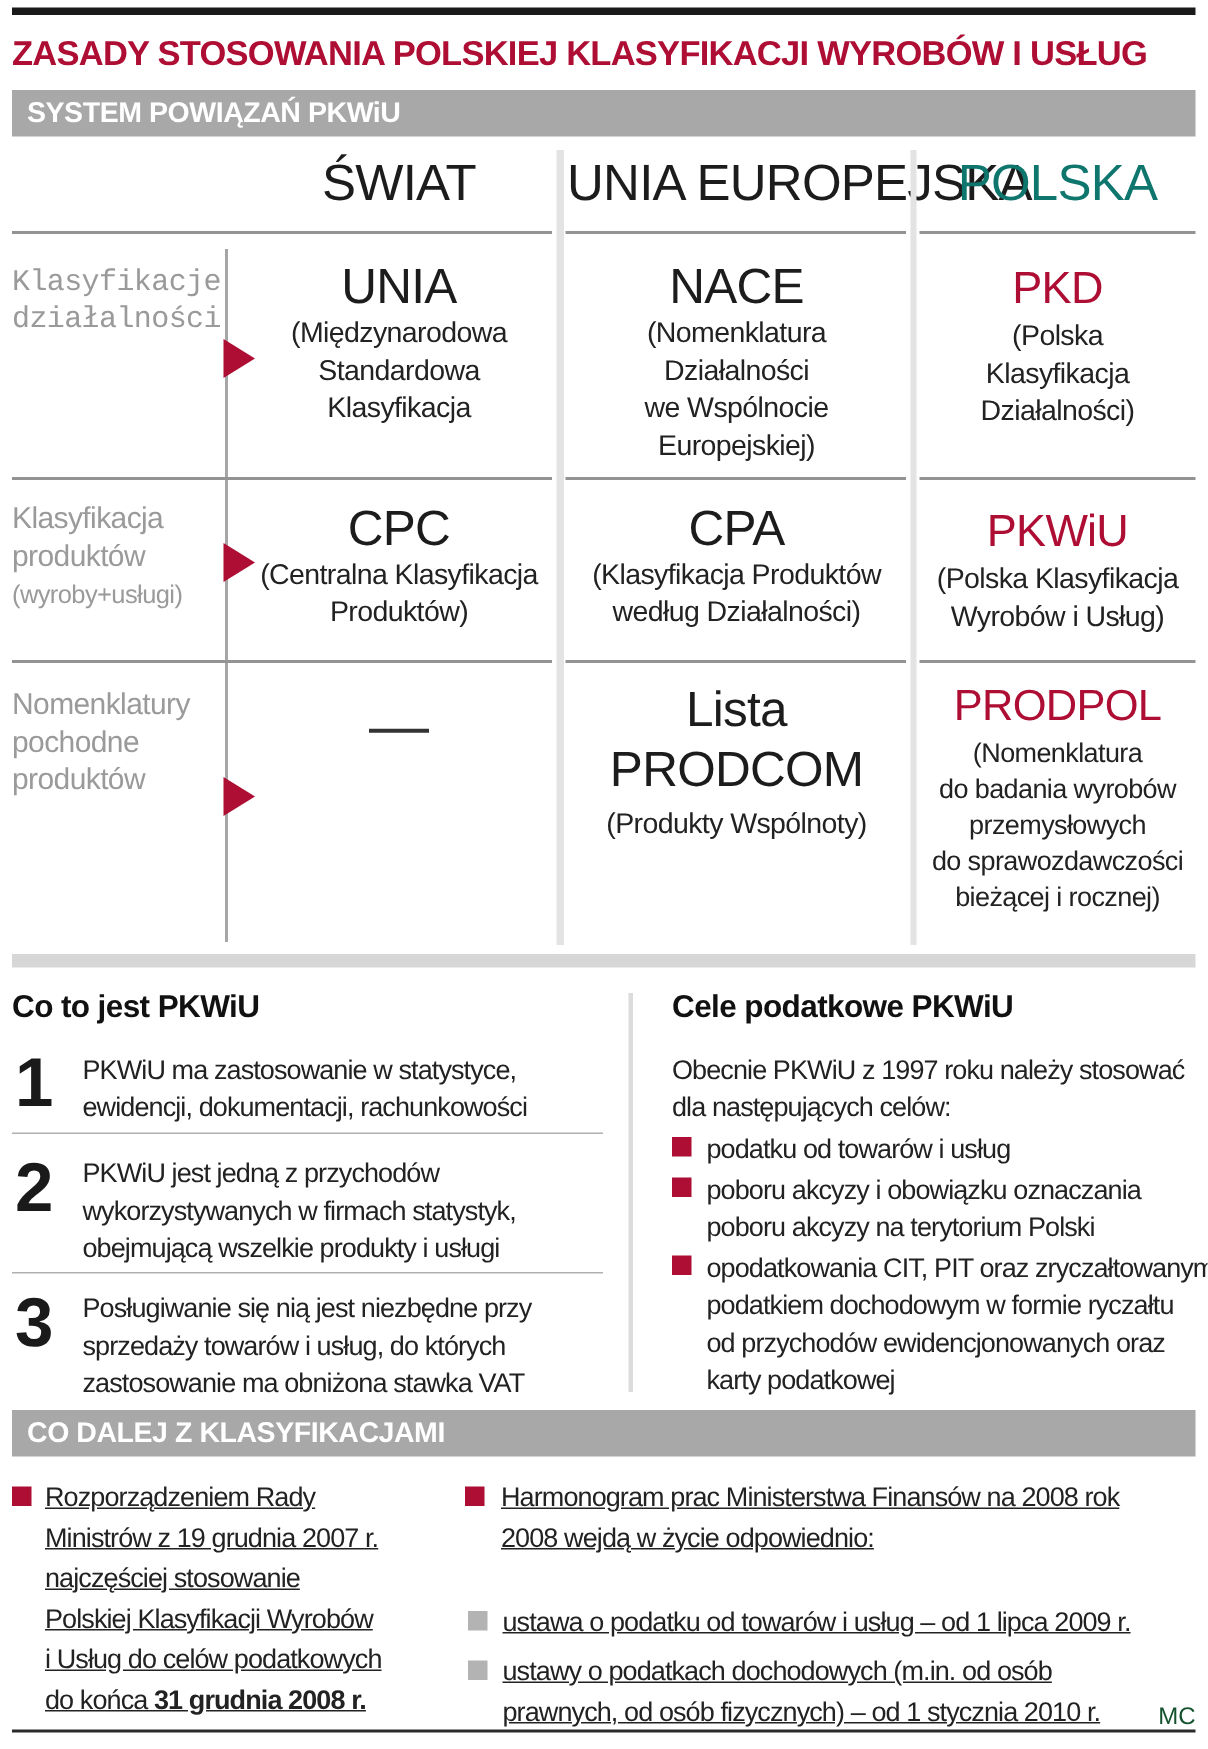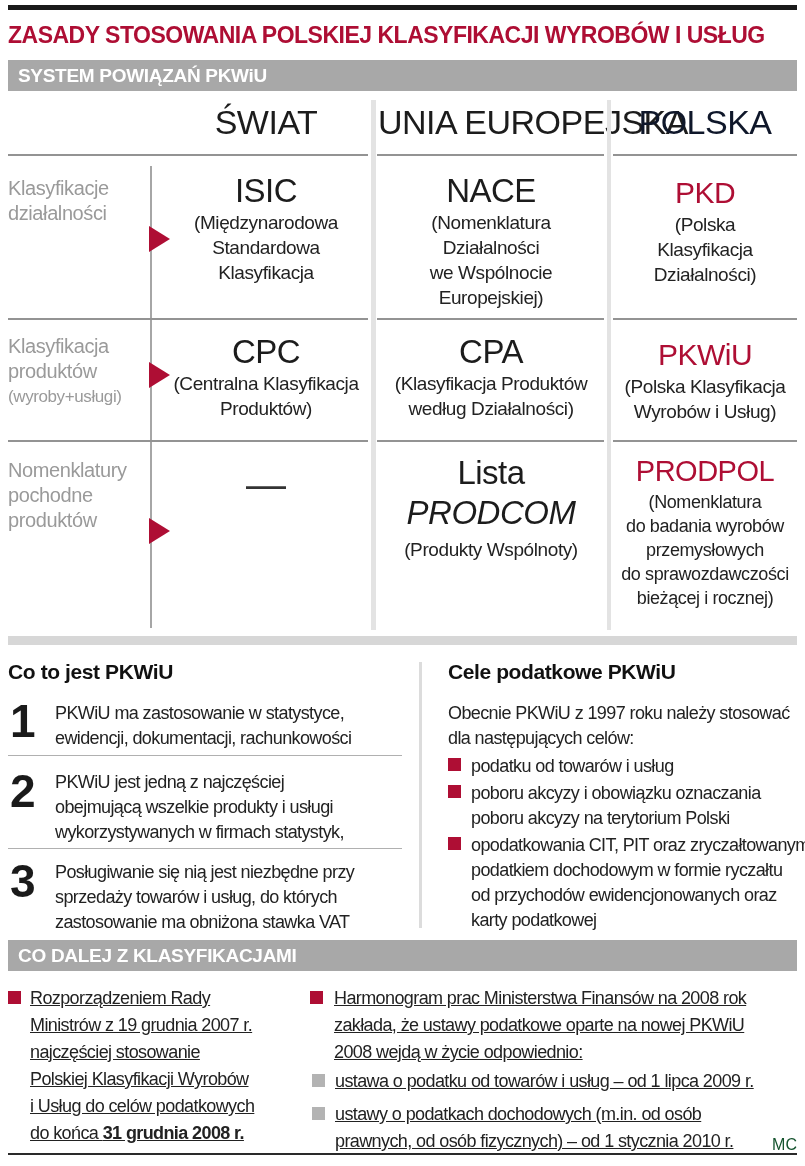--- a/index.html
+++ b/index.html
@@ -9,21 +9,21 @@
   .nw{white-space:nowrap;}
   
   .top-rule{left:8px;top:5px;width:789px;height:5px;background:#1a1a1a;}
   .bottom-rule{left:8px;top:1153px;width:789px;height:2px;background:#2a2a2a;}
   .title{left:8px;top:22px;font-size:23px;font-weight:700;color:#ae0e34;letter-spacing:-0.5px;}
   .graybar{left:8px;width:789px;height:31px;background:#a8a8a8;}
   .graybar span{display:block;padding-left:10px;line-height:31px;font-size:19px;font-weight:700;
                 color:#ffffff;letter-spacing:-0.3px;}
   
   .colhead{top:103px;text-align:center;font-size:34px;letter-spacing:-0.5px;color:#1c1c1c;}
-  .colhead.red{color:#0f172a;}
+  .colhead.red{color:#0f766e;}
   .hline{height:2px;background:#939393;}
   .vlight{top:100px;height:530px;background:#e3e3e3;}
   .vdark{left:150px;top:166px;width:2px;height:462px;background:#a6a6a6;}
   .arrow{left:149px;width:0;height:0;border-top:13px solid transparent;
          border-bottom:13px solid transparent;border-left:21px solid #ae0e34;}
   .rowlabel{left:8px;width:140px;color:#9a9a9a;font-size:20px;line-height:25px;letter-spacing:-0.4px;}
   .rowlabel .small{font-size:17px;}
   .cell{text-align:center;}
   .code{font-size:33px;letter-spacing:-0.5px;color:#1c1c1c;line-height:38px;}
   .code.red{color:#ae0e34;font-size:30px;}
@@ -63,26 +63,26 @@
   <div class="abs hline" style="left:613px;top:154px;width:184px;"></div>
 
   <div class="abs vlight" style="left:371px;width:5px;"></div>
   <div class="abs vlight" style="left:607px;width:4px;"></div>
   <div class="abs vdark"></div>
 
   <div class="abs arrow" style="top:226px;"></div>
   <div class="abs arrow" style="top:362px;"></div>
   <div class="abs arrow" style="top:518px;"></div>
 
-  <div class="abs rowlabel" style="top:176px;">
+  <div class="abs rowlabel" style="top:176px;font-family:Liberation Mono, monospace;">
     <div class="nw">Klasyfikacje</div>
     <div class="nw">działalności</div>
   </div>
   <div class="abs cell" style="left:160px;top:172px;width:212px;">
-    <div class="code nw">ISIC</div>
+    <div class="code nw">UNIA</div>
     <div class="desc">
       <div class="nw">(Międzynarodowa</div>
       <div class="nw">Standardowa</div>
       <div class="nw">Klasyfikacja</div>
     </div>
   </div>
   <div class="abs cell" style="left:378px;top:172px;width:226px;">
     <div class="code nw">NACE</div>
     <div class="desc">
       <div class="nw">(Nomenklatura</div>
@@ -138,21 +138,21 @@
   <div class="abs rowlabel" style="top:458px;">
     <div class="nw">Nomenklatury</div>
     <div class="nw">pochodne</div>
     <div class="nw">produktów</div>
   </div>
   <div class="abs cell" style="left:160px;top:462px;width:212px;">
     <div class="dash nw">—</div>
   </div>
   <div class="abs cell" style="left:378px;top:453px;width:226px;">
     <div class="code nw" style="line-height:40px;">Lista</div>
-    <div class="code nw" style="line-height:40px;font-style:italic;">PRODCOM</div>
+    <div class="code nw" style="line-height:40px;">PRODCOM</div>
     <div class="desc" style="margin-top:4px;">
       <div class="nw">(Produkty Wspólnoty)</div>
     </div>
   </div>
   <div class="abs cell" style="left:613px;top:452px;width:184px;">
     <div class="code red nw" style="font-size:29px;">PRODPOL</div>
     <div class="desc tight">
       <div class="nw">(Nomenklatura</div>
       <div class="nw">do badania wyrobów</div>
       <div class="nw">przemysłowych</div>
@@ -168,23 +168,23 @@
 
   <div class="abs bignum" style="top:698px;">1</div>
   <div class="abs body" style="left:55px;top:701px;">
     <div class="nw">PKWiU ma zastosowanie w statystyce,</div>
     <div class="nw">ewidencji, dokumentacji, rachunkowości</div>
   </div>
   <div class="abs thin" style="left:8px;top:755px;width:394px;"></div>
 
   <div class="abs bignum" style="top:768px;">2</div>
   <div class="abs body" style="left:55px;top:770px;">
-    <div class="nw">PKWiU jest jedną z najczęściej</div>
+    <div class="nw">PKWiU jest jedną z przychodów</div>
+    <div class="nw">wykorzystywanych w firmach statystyk,</div>
     <div class="nw">obejmującą wszelkie produkty i usługi</div>
-    <div class="nw">wykorzystywanych w firmach statystyk,</div>
   </div>
   <div class="abs thin" style="left:8px;top:848px;width:394px;"></div>
 
   <div class="abs bignum" style="top:858px;">3</div>
   <div class="abs body" style="left:55px;top:860px;">
     <div class="nw">Posługiwanie się nią jest niezbędne przy</div>
     <div class="nw">sprzedaży towarów i usług, do których</div>
     <div class="nw">zastosowanie ma obniżona stawka VAT</div>
   </div>
 
@@ -220,21 +220,20 @@
     <div class="nw">Ministrów z 19 grudnia 2007 r.</div>
     <div class="nw">najczęściej stosowanie</div>
     <div class="nw">Polskiej Klasyfikacji Wyrobów</div>
     <div class="nw">i Usług do celów podatkowych</div>
     <div class="nw"><span>do końca </span><b>31 grudnia 2008 r.</b></div>
   </div>
 
   <div class="abs sq" style="left:310px;top:991px;"></div>
   <div class="abs body27" style="left:334px;top:985px;">
     <div class="nw">Harmonogram prac Ministerstwa Finansów na 2008 rok</div>
-    <div class="nw">zakłada, że ustawy podatkowe oparte na nowej PKWiU</div>
     <div class="nw">2008 wejdą w życie odpowiednio:</div>
   </div>
   <div class="abs sq gray" style="left:312px;top:1074px;"></div>
   <div class="abs body27" style="left:335px;top:1068px;">
     <div class="nw">ustawa o podatku od towarów i usług – od 1 lipca 2009 r.</div>
   </div>
   <div class="abs sq gray" style="left:312px;top:1107px;"></div>
   <div class="abs body27" style="left:335px;top:1101px;">
     <div class="nw">ustawy o podatkach dochodowych (m.in. od osób</div>
     <div class="nw">prawnych, od osób fizycznych) – od 1 stycznia 2010 r.</div>

